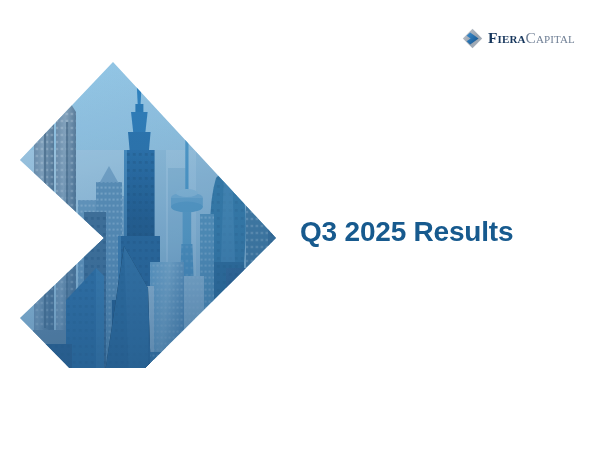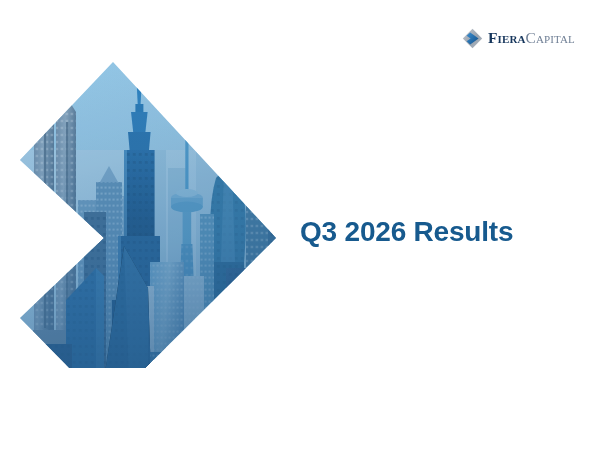--- a/index.html
+++ b/index.html
@@ -323,15 +323,15 @@
         <path d="M8.2,4.6 L16.6,10.5 L8.2,16.4 L4.6,13.2 L8.6,10.5 L4.6,7.8 Z" fill="url(#chGrad)"></path>
       </svg>
     </span>
     <span id="logo-wordmark">
       <span class="logo-word-primary">Fiera</span>
         <span class="logo-word-secondary">Capital</span>
     </span>
   </div>
 
 
-  <div id="slide-title">Q3 2026 Results</div>
+  <div id="slide-title">Q3 2025 Results</div>
 
 </div>
 
 </body></html>

